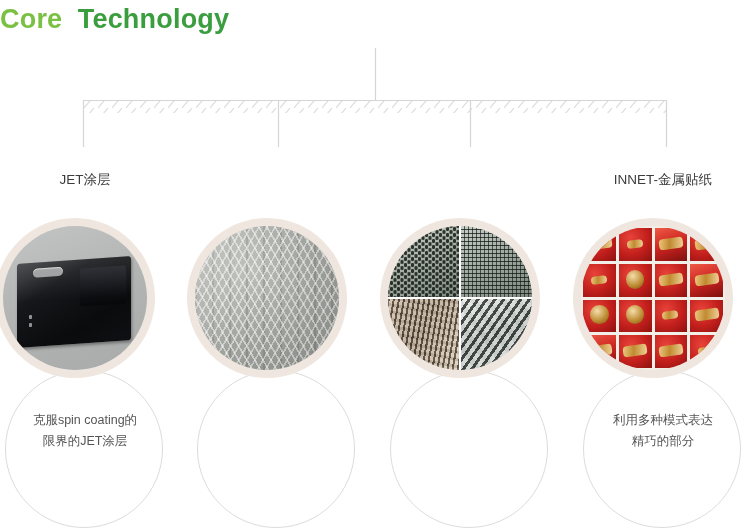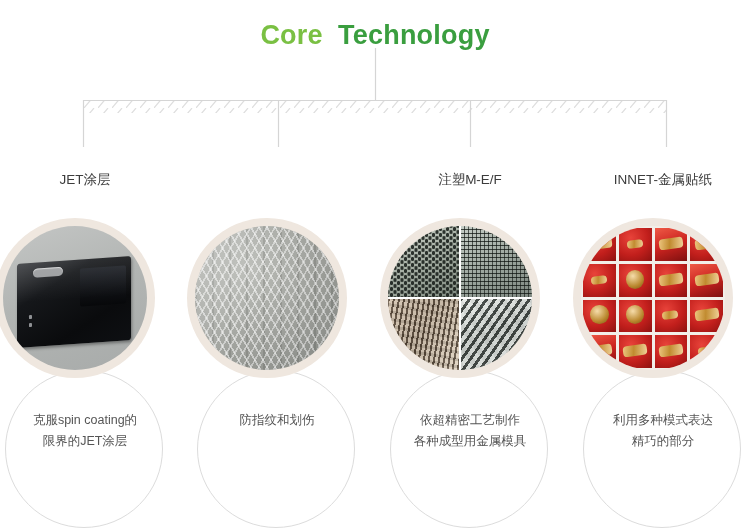--- a/index.html
+++ b/index.html
@@ -11,24 +11,24 @@
     height: 530px;
     background: #ffffff;
     font-family: "Liberation Sans", "DejaVu Sans", sans-serif;
     overflow: hidden;
     position: relative;
   }
 
   
   #page-title {
     position: absolute;
-    top: 16px;
+    top: 0px;
     left: 0;
     width: 750px;
-    text-align: center;
+    text-align: left;
     font-size: 27px;
     font-weight: bold;
     letter-spacing: 0.2px;
     line-height: 38px;
     white-space: nowrap;
   }
   #page-title .t-core { color: #7ac043; }
   #page-title .t-tech { color: #3a9e3f; }
 
   
@@ -342,38 +342,34 @@
 
 <div class="col col-1">
   <div class="cap-circle"></div>
   <div class="img-circle">
     <div class="img-inner">
       <div class="c2-bg"></div>
       <div class="c2-pat"></div>
       <div class="c2-sheen"></div>
     </div>
   </div>
-  <div class="cap-text">防指纹和划伤</div>
 </div>
 
 <div class="col col-2">
-  <div class="col-label">注塑M-E/F</div>
   <div class="cap-circle"></div>
   <div class="img-circle">
     <div class="img-inner">
       <div class="quad q-tl"></div>
       <div class="quad q-tr"></div>
       <div class="quad q-bl"></div>
       <div class="quad q-br"></div>
       <div class="q-sep-v"></div>
       <div class="q-sep-h"></div>
     </div>
   </div>
-  <div class="cap-text">依超精密工艺制作
-各种成型用金属模具</div>
 </div>
 
 <div class="col col-3">
   <div class="col-label">INNET-金属贴纸</div>
   <div class="cap-circle"></div>
   <div class="img-circle">
     <div class="img-inner">
       <div class="c4-bg"></div>
       <div class="c4-grid">
         <div class="tile"></div>

